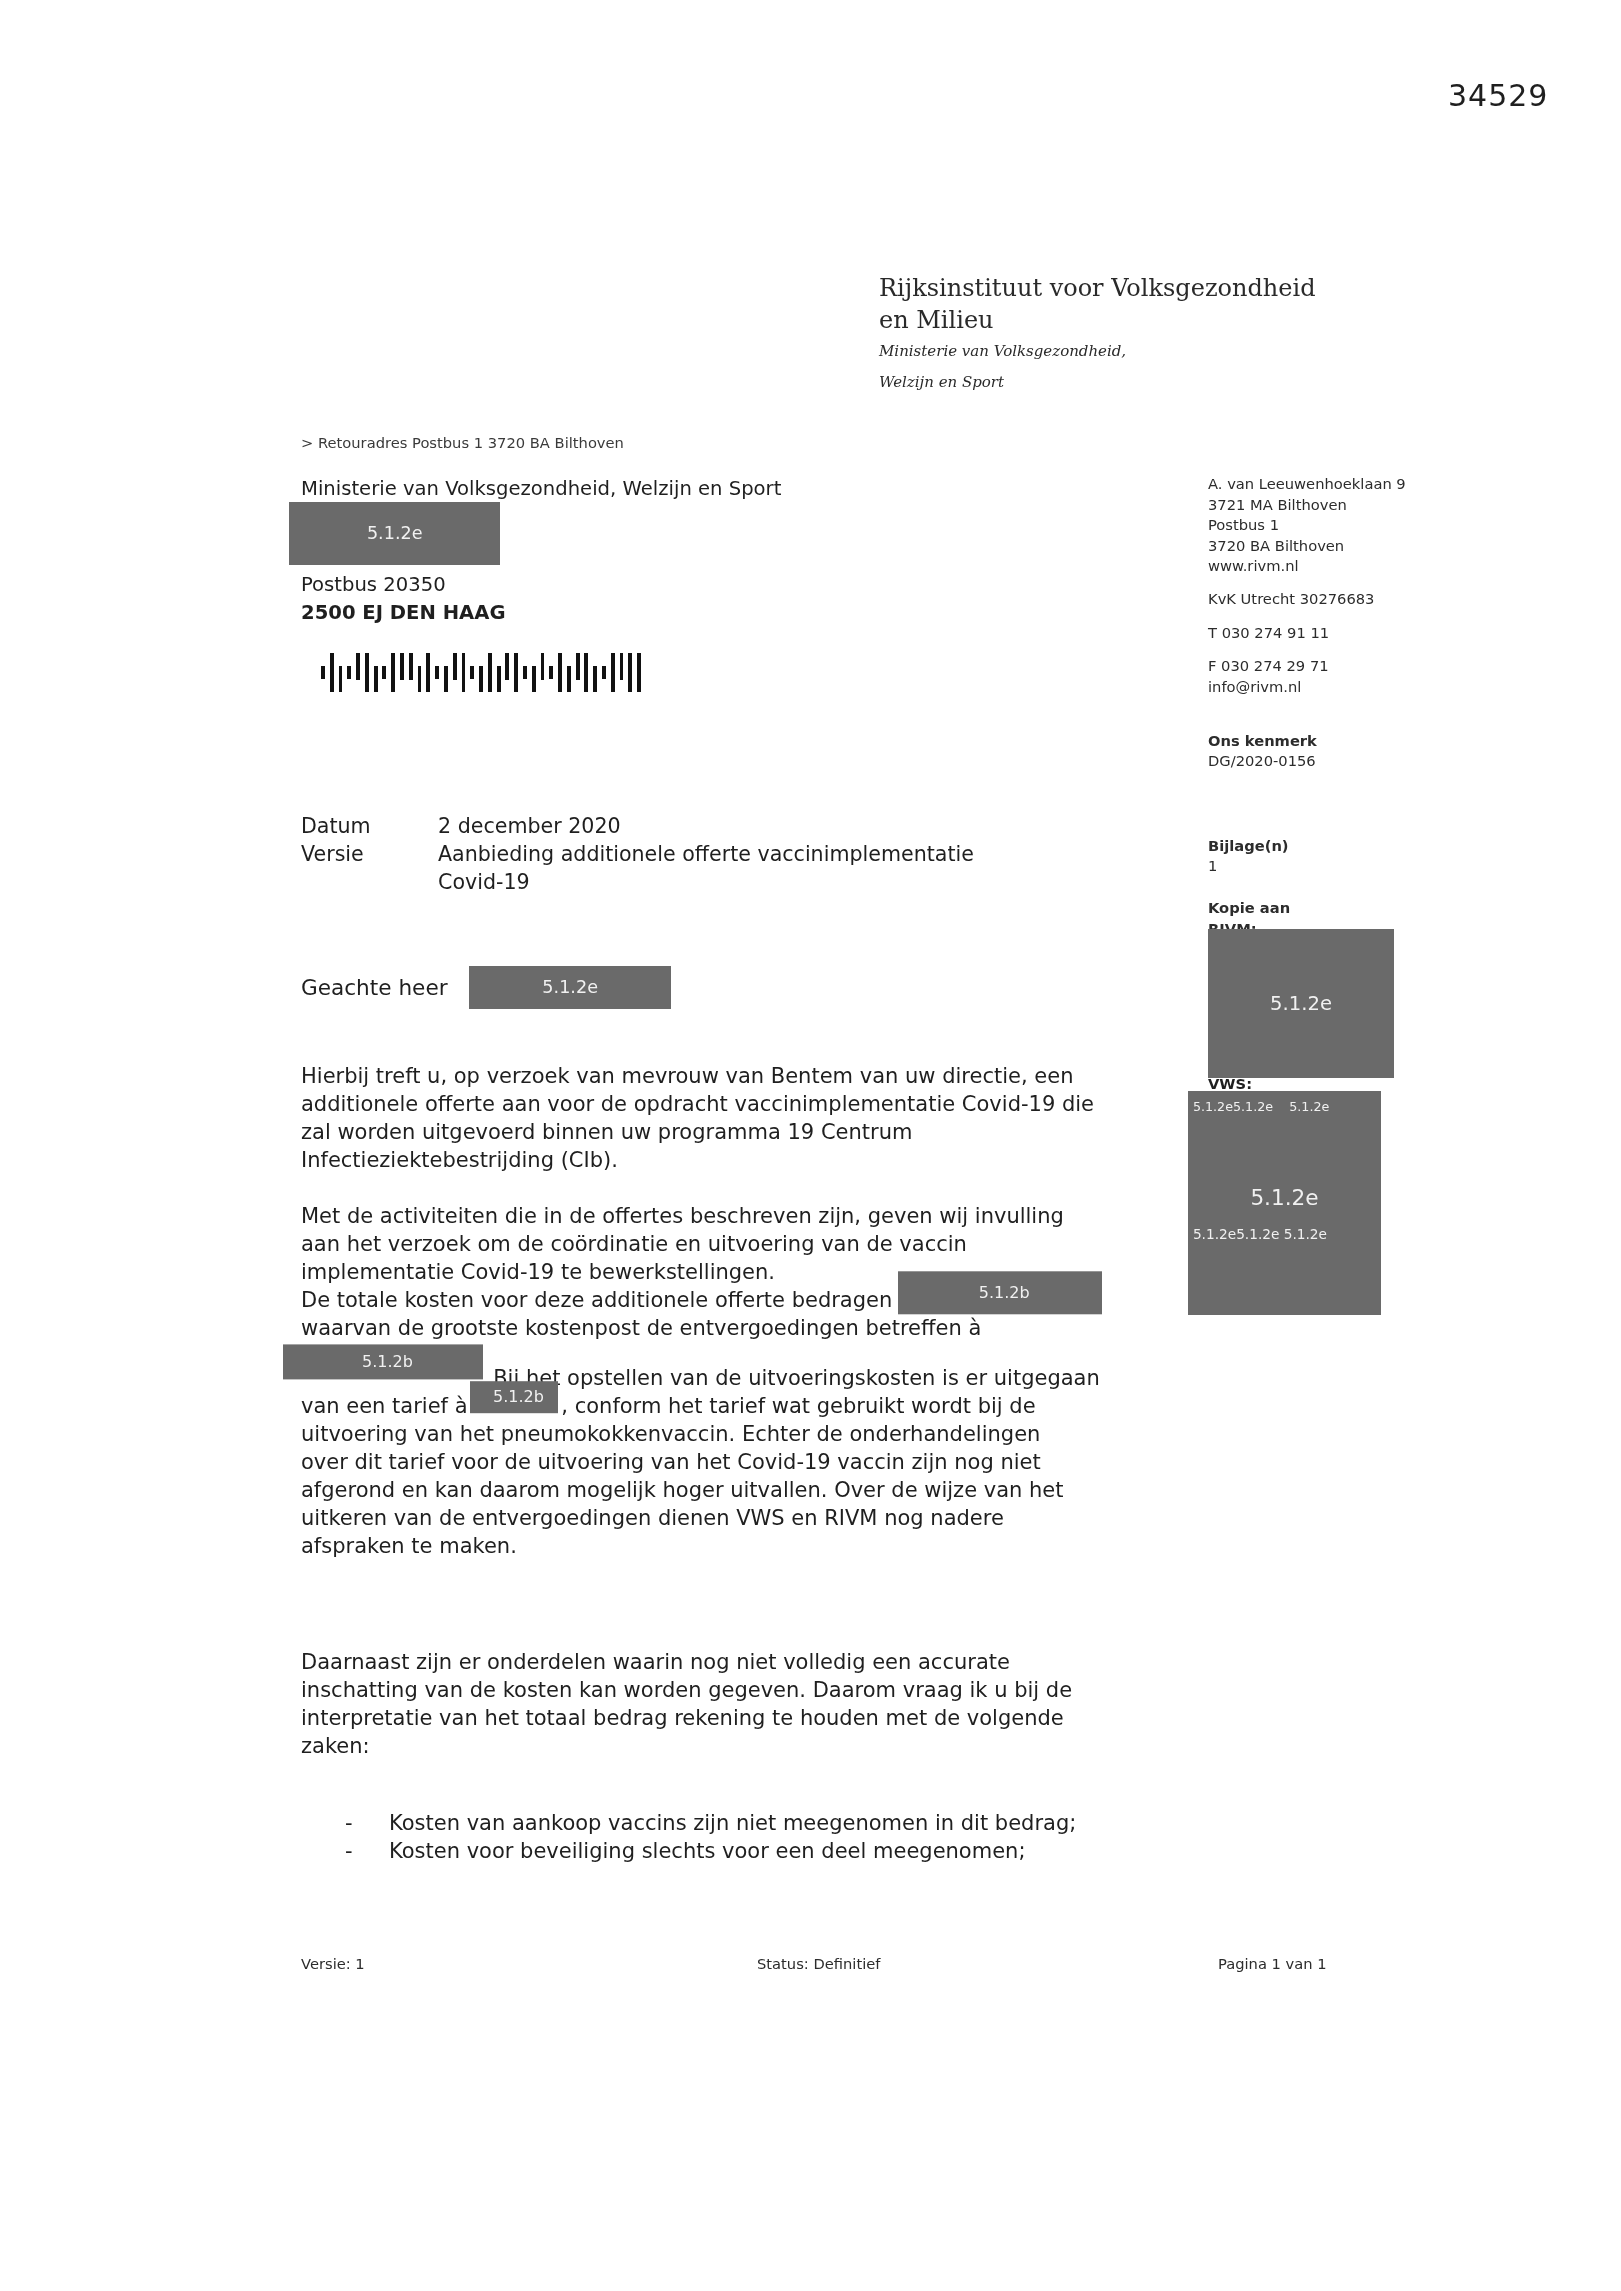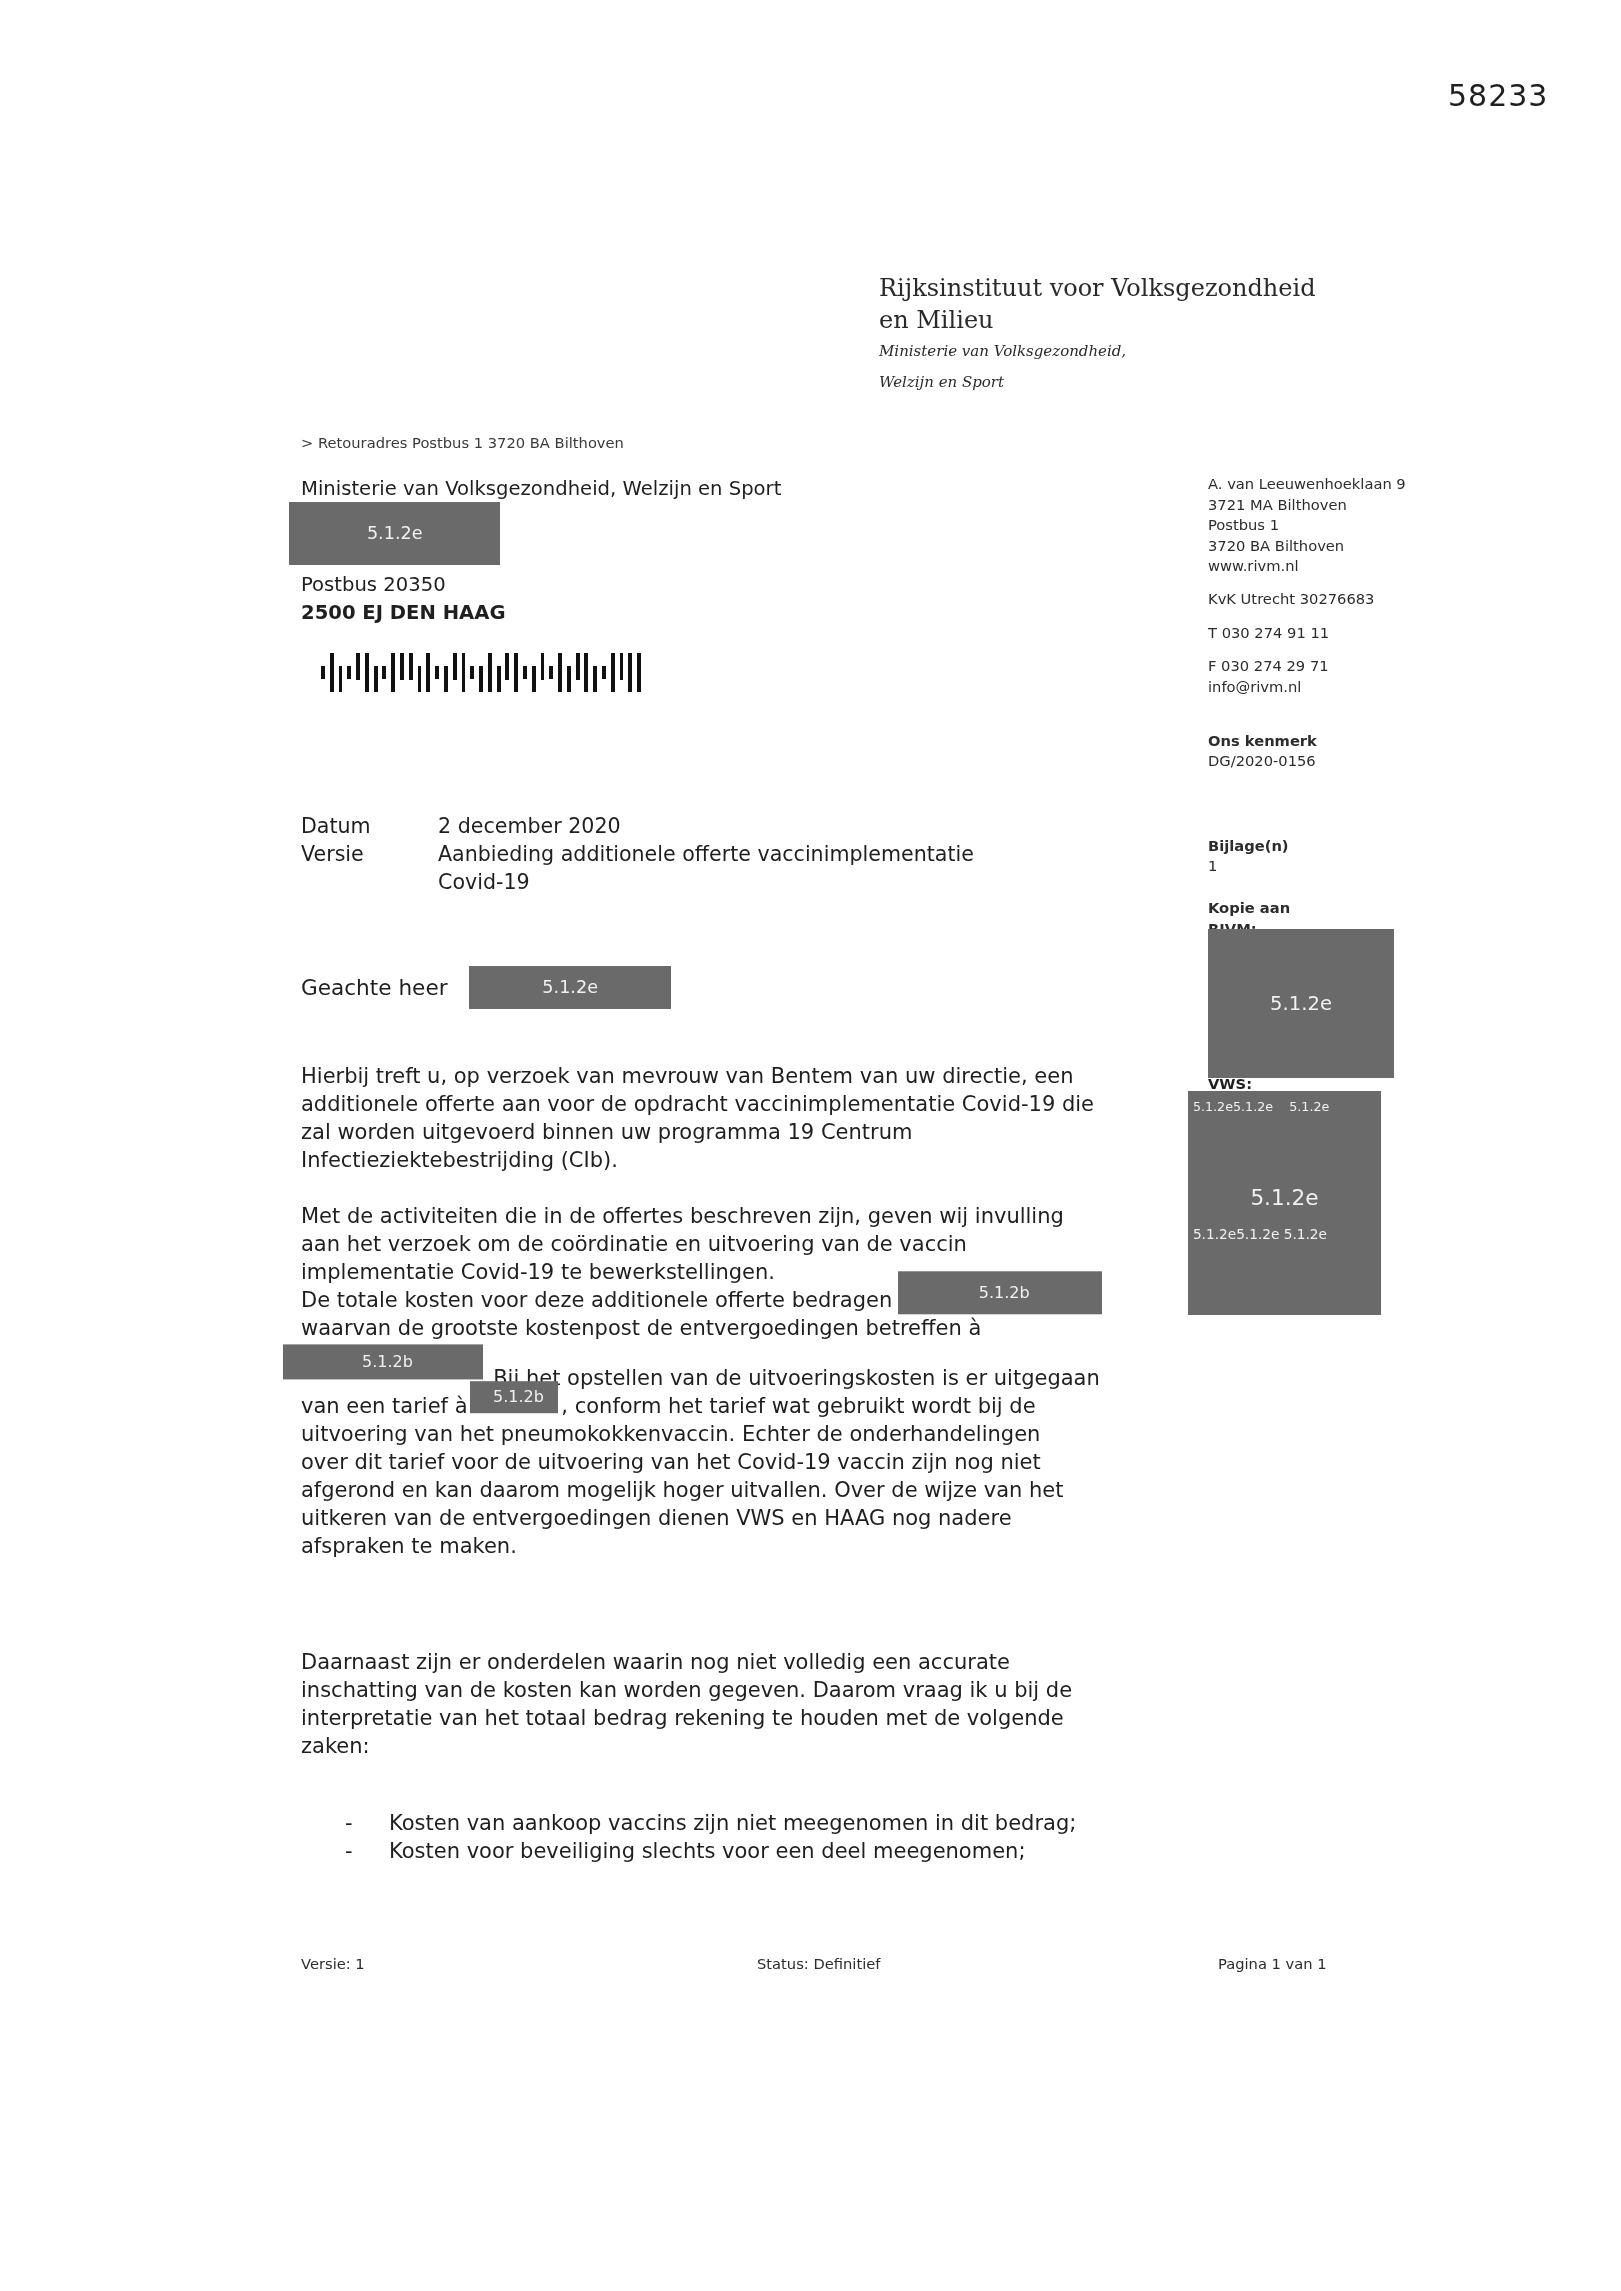--- a/index.html
+++ b/index.html
@@ -76,21 +76,21 @@
 
   
   .footer{top:1955px;font-size:14.7px;color:#2c2c2c;}
   #footer-left{left:301px;}
   #footer-center{left:757px;}
   #footer-right{left:1218px;}
 </style>
 </head>
 <body>
 
-<div class="abs" id="doc-number">58233</div>
+<div class="abs" id="doc-number">34529</div>
 
 <div class="abs" id="letterhead">
   <div class="lh-org">Rijksinstituut voor Volksgezondheid</div>
   <div class="lh-org">en Milieu</div>
   <div class="lh-min">Ministerie van Volksgezondheid,</div>
   <div class="lh-min">Welzijn en Sport</div>
 </div>
 
 <div class="abs" id="return-address">&gt; Retouradres Postbus 1 3720 BA Bilthoven</div>
 
@@ -195,21 +195,21 @@
     <div class="line"><span>Met de activiteiten die in de offertes beschreven zijn, geven wij invulling</span></div>
     <div class="line"><span>aan het verzoek om de coördinatie en uitvoering van de vaccin</span></div>
     <div class="line"><span>implementatie Covid-19 te bewerkstellingen.</span></div>
     <div class="line"><span>De totale kosten voor deze additionele offerte bedragen</span><span class="chip chip-lg">5.1.2b</span></div>
     <div class="line"><span>waarvan de grootste kostenpost de entvergoedingen betreffen à</span></div>
     <div class="line" style="margin-top: 21.6px;"><span class="chip chip-md">5.1.2b</span><span>Bij het opstellen van de uitvoeringskosten is er uitgegaan</span></div>
     <div class="line"><span>van een tarief à</span><span class="chip chip-sm">5.1.2b</span><span>, conform het tarief wat gebruikt wordt bij de</span></div>
     <div class="line"><span>uitvoering van het pneumokokkenvaccin. Echter de onderhandelingen</span></div>
     <div class="line"><span>over dit tarief voor de uitvoering van het Covid-19 vaccin zijn nog niet</span></div>
     <div class="line"><span>afgerond en kan daarom mogelijk hoger uitvallen. Over de wijze van het</span></div>
-    <div class="line"><span>uitkeren van de entvergoedingen dienen VWS en HAAG nog nadere</span></div>
+    <div class="line"><span>uitkeren van de entvergoedingen dienen VWS en RIVM nog nadere</span></div>
     <div class="line"><span>afspraken te maken.</span></div>
   </div>
 <div class="para" id="para3">
     <div class="line"><span>Daarnaast zijn er onderdelen waarin nog niet volledig een accurate</span></div>
     <div class="line"><span>inschatting van de kosten kan worden gegeven. Daarom vraag ik u bij de</span></div>
     <div class="line"><span>interpretatie van het totaal bedrag rekening te houden met de volgende</span></div>
     <div class="line"><span>zaken:</span></div>
   </div>
 
 <div class="abs" id="bullets">

